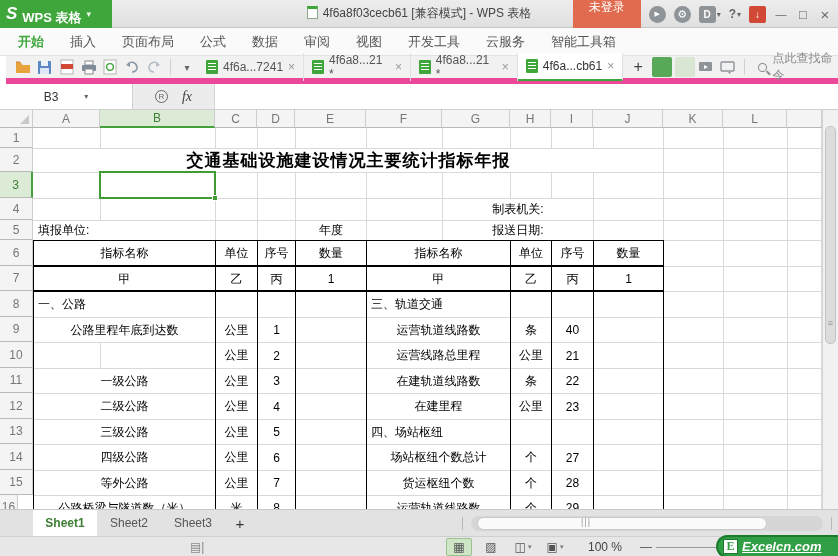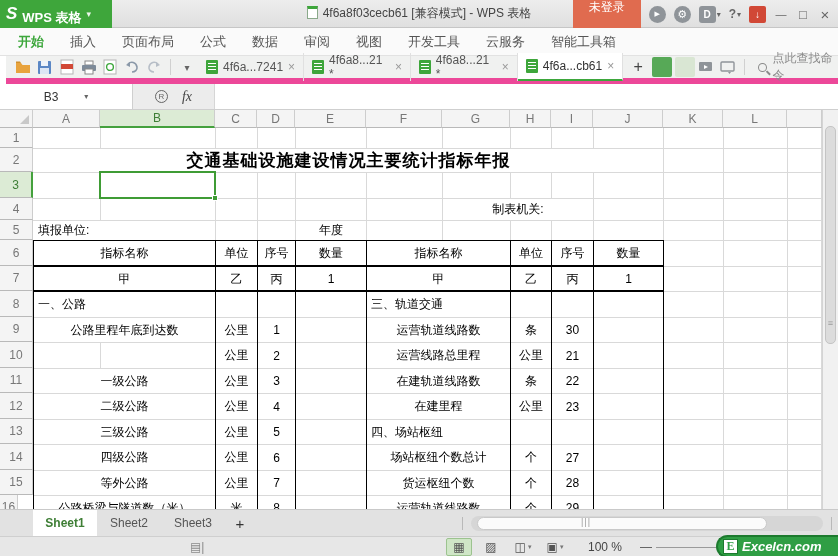--- a/index.html
+++ b/index.html
@@ -101,21 +101,21 @@
   .sb-left-ico{position:absolute;left:190px;color:#8a8a8a;font-size:12px;}
   .viewbtns{position:absolute;left:446px;display:flex;align-items:center;gap:6px;}
   .vbtn{width:26px;height:18px;display:flex;align-items:center;justify-content:center;color:#555;font-size:12px;border-radius:2px;gap:2px;}
   .vbtn.active{background:#cfe6c6;border:1px solid #9cc38f;}
   .vbtn .c{font-size:7px;color:#777;}
   .zoomlbl{position:absolute;left:588px;color:#444;font-size:12px;}
   .zminus{position:absolute;left:640px;color:#555;font-size:12px;}
   .zline{position:absolute;left:656px;top:10px;width:92px;height:1px;background:#9a9a9a;}
   .brand{position:absolute;left:716px;top:-2px;height:23px;background:#2f9e44;border:2px solid #1c7a2e;border-right:none;border-radius:12px 0 0 12px;display:flex;align-items:center;gap:4px;padding:0 6px 0 5px;width:124px;}
   .brand .e{width:15px;height:15px;background:#fff;color:#2f9e44;font-weight:bold;font-family:"Liberation Serif","DejaVu Serif",serif;font-size:12px;display:flex;align-items:center;justify-content:center;border:1px solid #1c7a2e;}
-  .brand .n{color:#fff;font-weight:bold;font-style:italic;font-size:13px;}
+  .brand .n{color:#fff;font-weight:bold;font-style:italic;font-size:13px;text-decoration:underline;}
 </style>
 </head>
 <body>
 
 <div id="app">
 
   <div class="titlebar">
     <div class="wps-logo">
       <span class="s">S</span>
       <span class="t">WPS 表格</span>
@@ -313,20 +313,21 @@
       <div class="gl" style="left: 33px; top: 258px; width: 789px; height: 1px;"></div>
       <div class="gl" style="left: 33px; top: 283px; width: 789px; height: 1px;"></div>
       <div class="gl" style="left: 33px; top: 309px; width: 789px; height: 1px;"></div>
       <div class="gl" style="left: 33px; top: 334px; width: 789px; height: 1px;"></div>
       <div class="gl" style="left: 33px; top: 360px; width: 789px; height: 1px;"></div>
       <div class="gl" style="left: 33px; top: 385px; width: 789px; height: 1px;"></div>
       <div class="ct" style="left: 443px; top: 89px; width: 150px; height: 21px;">制表机关:</div>
       <div class="ct title" style="left: 34px; top: 39px; width: 629px; height: 23px;">交通基础设施建设情况主要统计指标年报</div>
       <div class="ct left" style="left: 34px; top: 111px; width: 181px; height: 19px;">填报单位:</div>
       <div class="ct" style="left: 296px; top: 111px; width: 70px; height: 19px;">年度</div>
+      <div class="ct" style="left: 443px; top: 111px; width: 150px; height: 19px;">报送日期:</div>
       <div class="ct" style="left: 34px; top: 131px; width: 181px; height: 25px;">指标名称</div>
       <div class="ct" style="left: 216px; top: 131px; width: 41px; height: 25px;">单位</div>
       <div class="ct" style="left: 258px; top: 131px; width: 37px; height: 25px;">序号</div>
       <div class="ct" style="left: 296px; top: 131px; width: 70px; height: 25px;">数量</div>
       <div class="ct" style="left: 367px; top: 131px; width: 143px; height: 25px;">指标名称</div>
       <div class="ct" style="left: 511px; top: 131px; width: 40px; height: 25px;">单位</div>
       <div class="ct" style="left: 552px; top: 131px; width: 41px; height: 25px;">序号</div>
       <div class="ct" style="left: 594px; top: 131px; width: 69px; height: 25px;">数量</div>
       <div class="ct" style="left: 34px; top: 157px; width: 181px; height: 24px;">甲</div>
       <div class="ct" style="left: 216px; top: 157px; width: 41px; height: 24px;">乙</div>
@@ -356,21 +357,21 @@
       <div class="ct" style="left: 258px; top: 335px; width: 37px; height: 25px;">6</div>
       <div class="ct" style="left: 34px; top: 361px; width: 181px; height: 24px;">等外公路</div>
       <div class="ct" style="left: 216px; top: 361px; width: 41px; height: 24px;">公里</div>
       <div class="ct" style="left: 258px; top: 361px; width: 37px; height: 24px;">7</div>
       <div class="ct" style="left: 34px; top: 386px; width: 181px; height: 24px;">公路桥梁与隧道数（米）</div>
       <div class="ct" style="left: 216px; top: 386px; width: 41px; height: 24px;">米</div>
       <div class="ct" style="left: 258px; top: 386px; width: 37px; height: 24px;">8</div>
       <div class="ct left" style="left: 367px; top: 182px; width: 143px; height: 25px;">三、轨道交通</div>
       <div class="ct" style="left: 367px; top: 208px; width: 143px; height: 24px;">运营轨道线路数</div>
       <div class="ct" style="left: 511px; top: 208px; width: 40px; height: 24px;">条</div>
-      <div class="ct" style="left: 552px; top: 208px; width: 41px; height: 24px;">30</div>
+      <div class="ct" style="left: 552px; top: 208px; width: 41px; height: 24px;">40</div>
       <div class="ct" style="left: 367px; top: 233px; width: 143px; height: 25px;">运营线路总里程</div>
       <div class="ct" style="left: 511px; top: 233px; width: 40px; height: 25px;">公里</div>
       <div class="ct" style="left: 552px; top: 233px; width: 41px; height: 25px;">21</div>
       <div class="ct" style="left: 367px; top: 259px; width: 143px; height: 24px;">在建轨道线路数</div>
       <div class="ct" style="left: 511px; top: 259px; width: 40px; height: 24px;">条</div>
       <div class="ct" style="left: 552px; top: 259px; width: 41px; height: 24px; text-align: right;">22</div>
       <div class="ct" style="left: 367px; top: 284px; width: 143px; height: 25px;">在建里程</div>
       <div class="ct" style="left: 511px; top: 284px; width: 40px; height: 25px;">公里</div>
       <div class="ct" style="left: 552px; top: 284px; width: 41px; height: 25px;">23</div>
       <div class="ct left" style="left: 367px; top: 310px; width: 143px; height: 24px;">四、场站枢纽</div>

